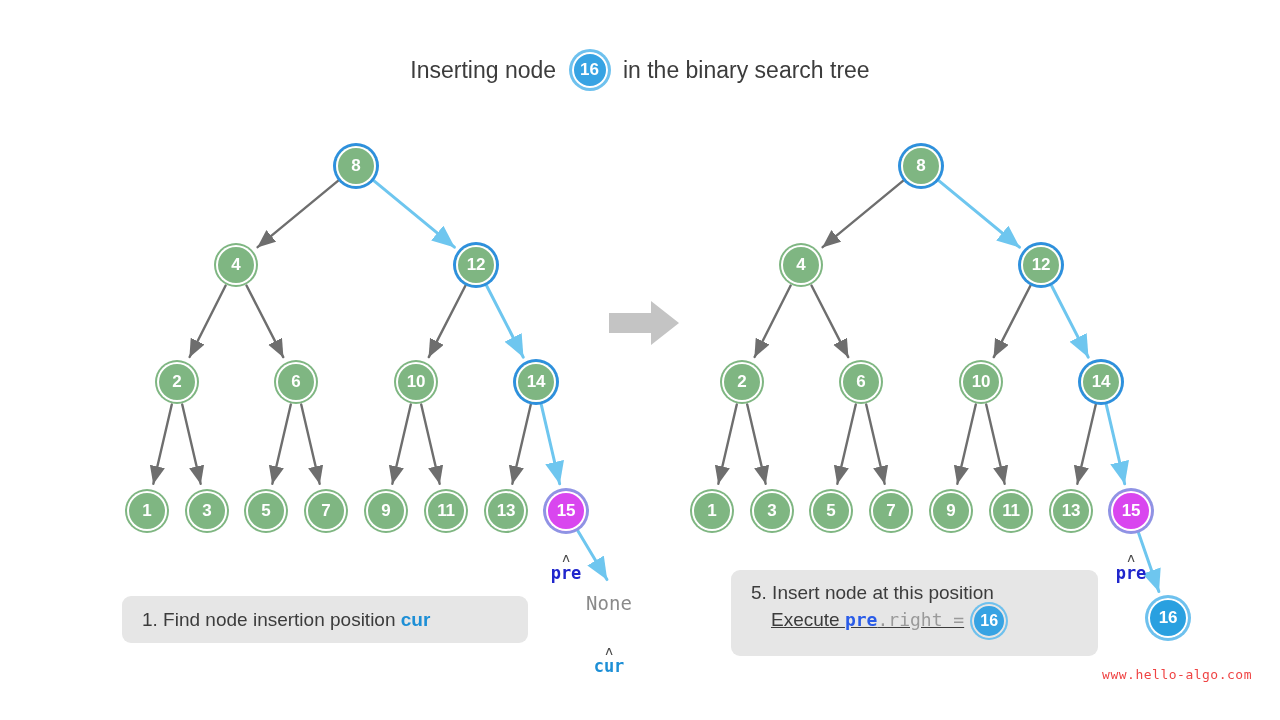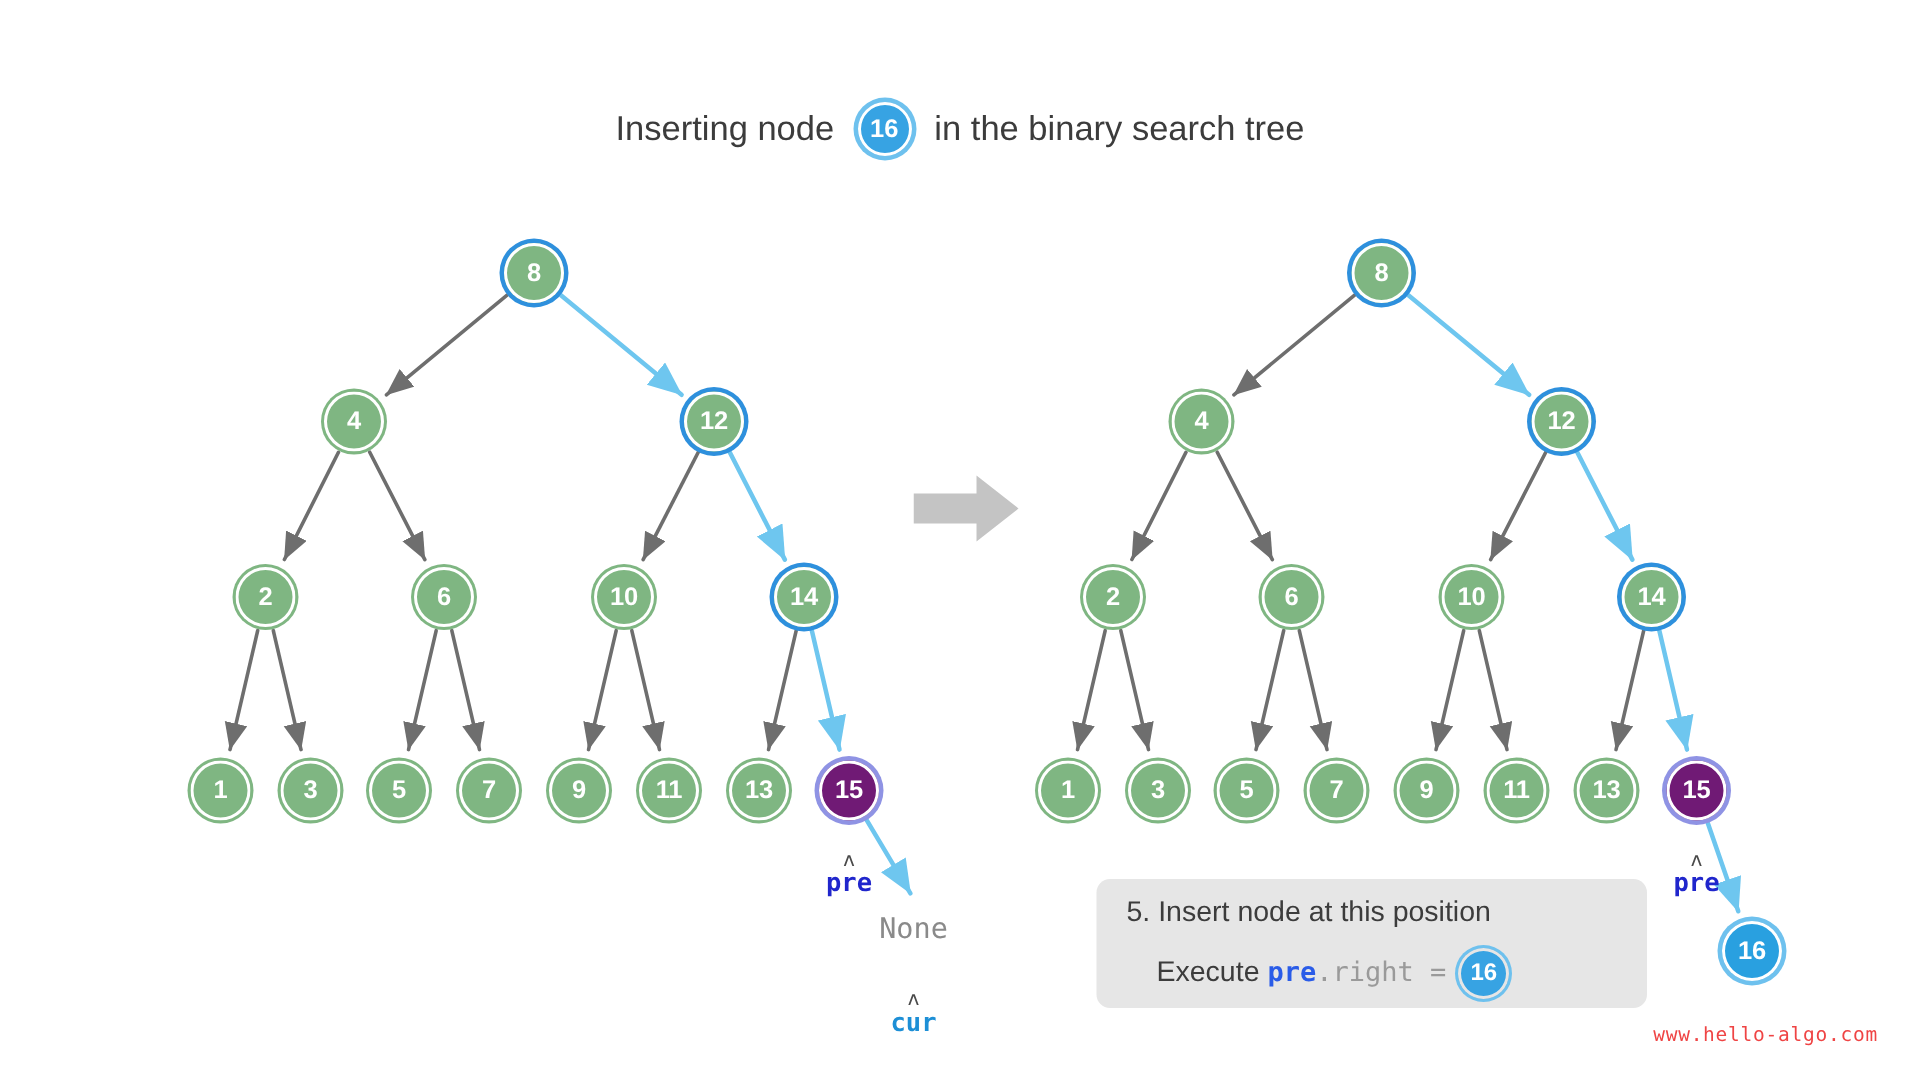--- a/index.html
+++ b/index.html
@@ -11,21 +11,21 @@
     width: 1280px;
     height: 720px;
     position: relative;
     overflow: hidden;
     font-family: "Liberation Sans", sans-serif;
     color: #3c3c3c;
   }
 
   #stage {
     position: absolute;
-    left: 0; top: 16px;
+    left: 0; top: 0;
     width: 1280px;
     height: 700px;
   }
 
   
   .title-row {
     position: absolute;
     left: 0;
     top: 52px;
     width: 1280px;
@@ -81,21 +81,21 @@
     background: #7fb682;
     box-shadow: 0 0 0 2px #ffffff inset, 0 0 0 2px #7fb682;
   }
   
   .node.green-hl {
     background: #7fb682;
     box-shadow: 0 0 0 2px #ffffff inset, 0 0 0 3px #2e90dd;
   }
   
   .node.purple {
-    background: #701a75;
+    background: #d946ef;
     box-shadow: 0 0 0 2px #ffffff inset, 0 0 0 3px #8f93e4;
   }
   
   .node.blue {
     background: #29a0e0;
     box-shadow: 0 0 0 2px #ffffff inset, 0 0 0 3px #6ec1ee;
   }
 
   
   .ptr {
@@ -145,23 +145,23 @@
     padding-left: 20px;
   }
   .caption.two {
     left: 731px;
     top: 570px;
     width: 367px;
     height: 86px;
     padding: 12px 0 0 20px;
   }
   .caption .line2 {
-    margin-top: 12px;
     padding-left: 20px;
     white-space: nowrap;
+    text-decoration: underline;
   }
   .kw-cur { color: #1d8fd6; font-weight: 700; }
   .kw-pre { color: #2a5ce8; font-family: "DejaVu Sans Mono", monospace; font-weight: 700; font-size: 18px; }
   .code-dim { color: #9a9a9a; font-family: "DejaVu Sans Mono", monospace; font-size: 18px; }
   .inline-badge {
     display: inline-block;
     vertical-align: middle;
     width: 34px;
     height: 34px;
     line-height: 34px;
@@ -284,20 +284,23 @@
     </div>
 
   <div id="pointer-layer">
       <div class="ptr pre" style="left: 566px; top: 552px;"><span class="caret">ʌ</span><span>pre</span></div>
       <div class="ptr cur" style="left: 609px; top: 645px;"><span class="caret">ʌ</span><span>cur</span></div>
       <div class="ptr pre" style="left: 1131px; top: 552px;"><span class="caret">ʌ</span><span>pre</span></div>
     </div>
 
   <div class="none-label" id="none-left" style="left: 609px; top: 592px;">None</div>
 
+  <div class="caption one">
+    <span>1. Find node insertion position </span><span class="kw-cur">cur</span>
+  </div>
 
   <div class="caption two">
     <div>5. Insert node at this position</div>
     <div class="line2">
       <span>Execute </span><span class="kw-pre">pre</span><span class="code-dim">.right =</span><span class="inline-badge">16</span>
     </div>
   </div>
 
   <svg class="big-arrow" viewBox="0 0 72 48">
     <path d="M0,14 L42,14 L42,2 L70,24 L42,46 L42,34 L0,34 Z" fill="#c4c4c4"></path>

